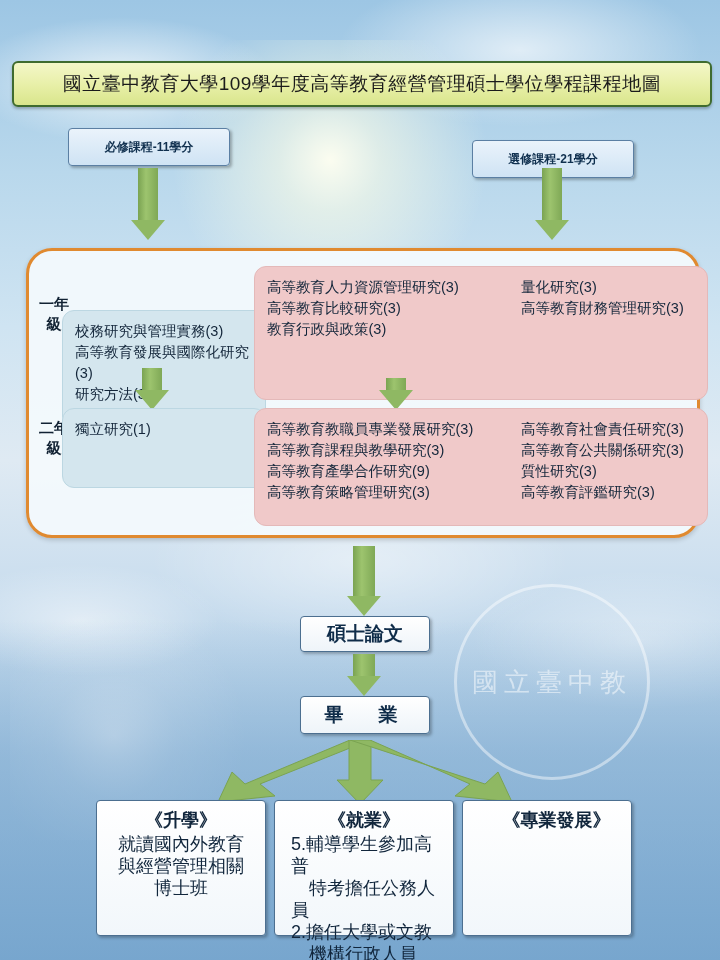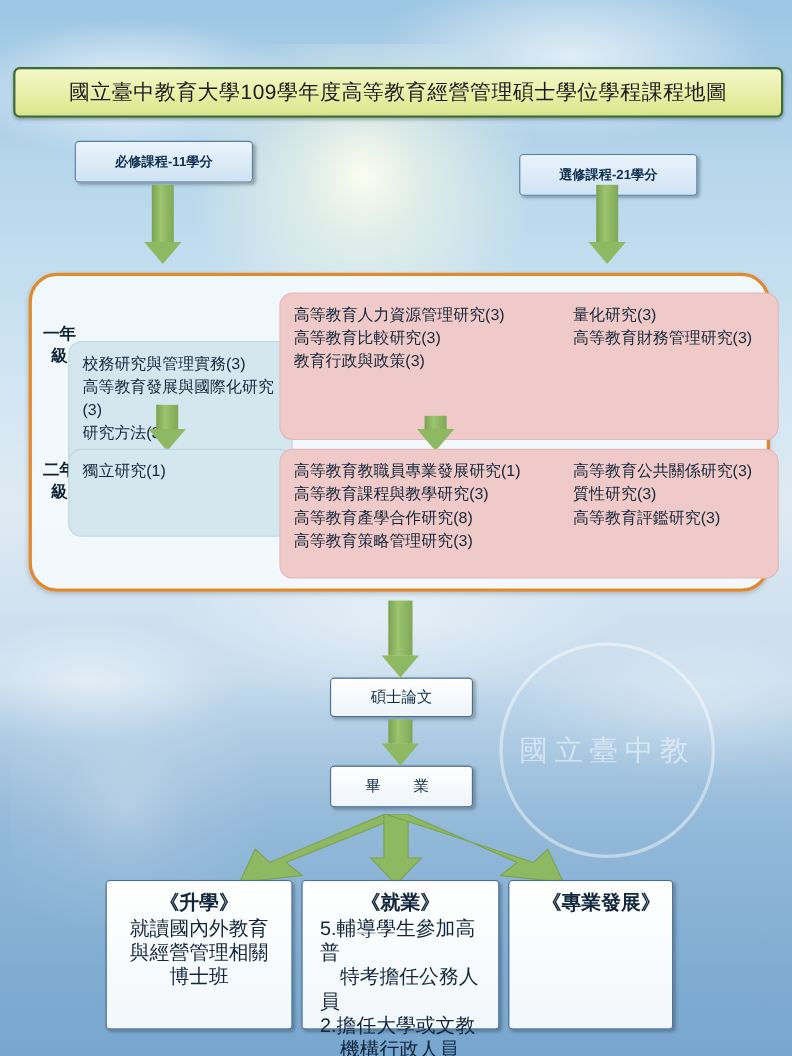--- a/index.html
+++ b/index.html
@@ -108,39 +108,39 @@
   .col{flex:1;}
   .col.left{flex:0 0 254px;}
 
   
   .flow-box{
     position:absolute;
     background:linear-gradient(180deg,#ffffff 0%,#eef4f9 100%);
     border:1.5px solid #4c6f90;border-radius:4px;
     box-shadow:2px 2px 3px rgba(0,0,0,.25);
     display:flex;align-items:center;justify-content:center;
-    font-size:14px;font-weight:normal;color:#0f2c49;
+    font-size:19px;font-weight:bold;color:#0f2c49;
   }
   #thesis{left:300px;top:616px;width:128px;height:34px;}
   #graduate{left:300px;top:696px;width:128px;height:36px;letter-spacing:8px;}
 
   .outcome{
     position:absolute;top:800px;height:136px;
     background:linear-gradient(180deg,#ffffff 0%,#f2f7fb 100%);
     border:1.5px solid #4c6f90;border-radius:4px;
     box-shadow:2px 2px 3px rgba(0,0,0,.25);
     padding:8px 6px 6px;box-sizing:border-box;
     font-size:18px;line-height:22px;color:#11263c;text-align:center;
   }
   .outcome .head{font-weight:bold;display:block;margin-bottom:2px;}
   .outcome .body{display:block;}
   .outcome .body .li{display:block;text-align:left;padding-left:10px;}
   #out1{left:96px;width:170px;}
   #out2{left:274px;width:180px;}
-  #out3{left:462px;width:150px;padding-left:25px;}
+  #out3{left:462px;width:170px;padding-left:25px;}
 </style>
 </head>
 <body>
 
 <div class="bg-clouds"></div>
 <div class="bg-sun"></div>
 <div class="bg-dandelion"></div>
 <div class="bg-building"></div>
 <div class="bg-seal">國立臺中教育</div>
 
@@ -195,26 +195,27 @@
   <div class="shaft" style="width:20px;height:12px;"></div>
   <div class="head"></div>
 </div>
 
 <div class="course-box blue" id="req2">
   <div>獨立研究(1)</div>
 </div>
 
 <div class="course-box pink two-col" id="ele2">
   <div class="col left">
-    <div>高等教育教職員專業發展研究(1)</div>
+    <div>高等教育教職員專業發展研究(3)</div>
     <div>高等教育課程與教學研究(3)</div>
-    <div>高等教育產學合作研究(8)</div>
+    <div>高等教育產學合作研究(9)</div>
     <div>高等教育策略管理研究(3)</div>
   </div>
   <div class="col">
+    <div>高等教育社會責任研究(3)</div>
     <div>高等教育公共關係研究(3)</div>
     <div>質性研究(3)</div>
     <div>高等教育評鑑研究(3)</div>
   </div>
 </div>
 
 <div class="arrow-down" style="left:342px;top:546px;width:44px;">
   <div class="shaft" style="width:22px;height:50px;"></div>
   <div class="head"></div>
 </div>

